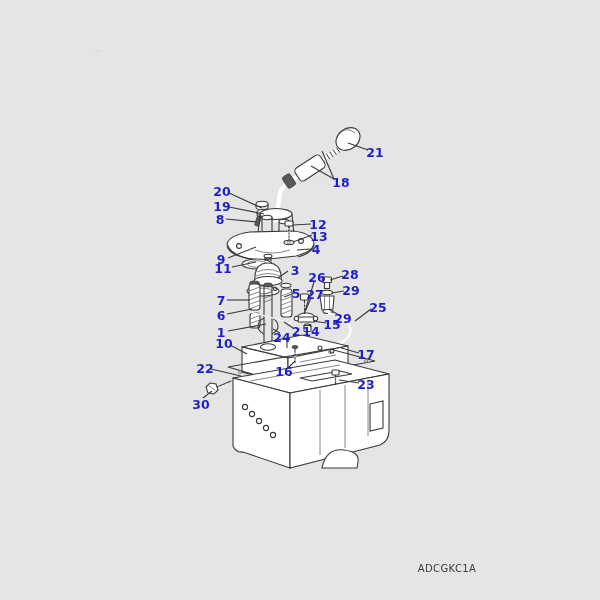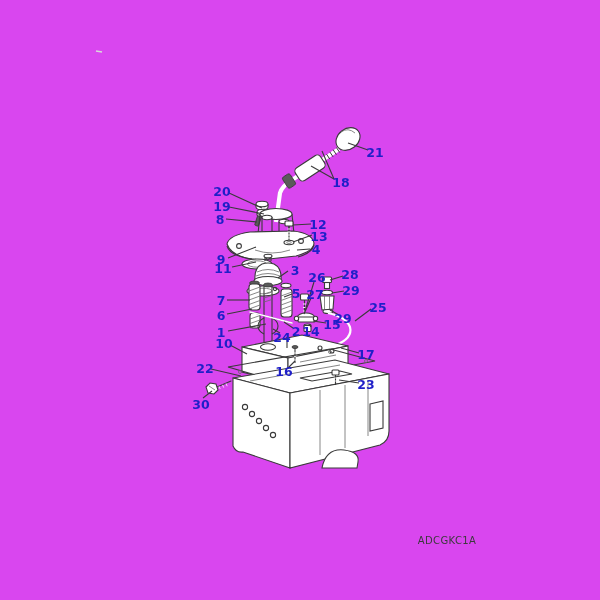--- a/index.html
+++ b/index.html
@@ -1,19 +1,19 @@
 <!DOCTYPE html>
 <html><head>
 <meta charset="utf-8">
 <style>
   html,body{margin:0;padding:0;background:#fff;}
-  .page{position:relative;width:600px;height:600px;background:#d946ef;overflow:hidden;
+  .page{position:relative;width:600px;height:600px;background:#e5e5e5;overflow:hidden;
         font-family:"DejaVu Sans","Liberation Sans",sans-serif;}
   .diagram-svg{position:absolute;left:0;top:0;}
-  .footer-code{position:absolute;top:535px;left:447px;transform:translateX(-50%);
+  .footer-code{position:absolute;top:563px;left:447px;transform:translateX(-50%);
         font-size:10px;color:#3b3b3b;letter-spacing:.4px;white-space:nowrap;}
   .footer-copy{position:absolute;top:574px;left:313px;transform:translateX(-50%);
         font-size:9.5px;color:#3b3b3b;white-space:nowrap;}
   svg .part{fill:#ffffff;stroke:#3a3a3a;stroke-width:1.1;}
   svg .ln{fill:none;stroke:#3a3a3a;stroke-width:1.1;}
   svg .thin{fill:none;stroke:#6a6a6a;stroke-width:.8;}
   svg .dark{fill:#5a5a5a;stroke:#3a3a3a;stroke-width:.8;}
   svg text.callout{font-family:"DejaVu Sans","Liberation Sans",sans-serif;
         font-weight:bold;font-size:12.5px;}
 </style>

